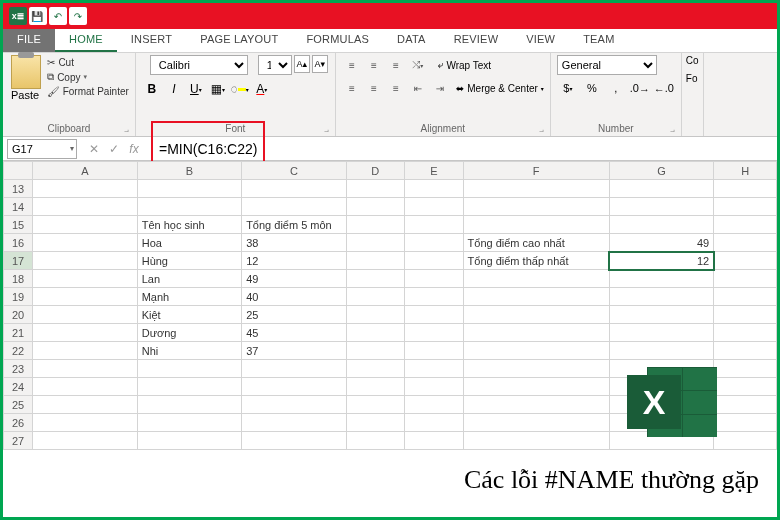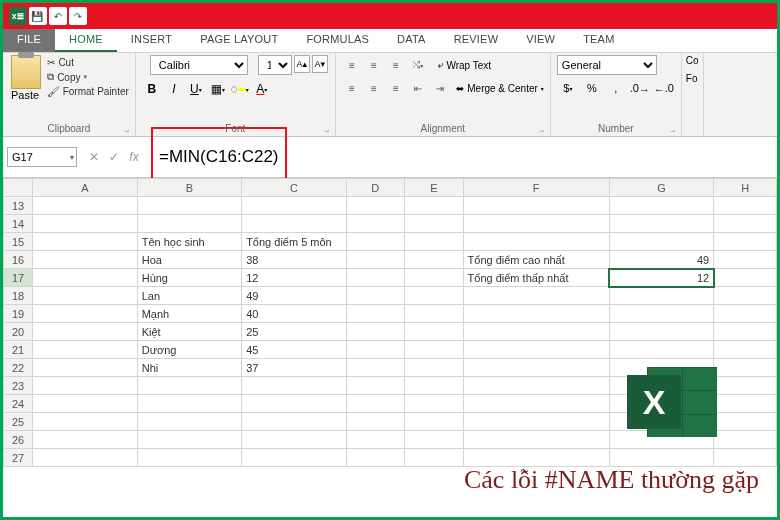--- a/index.html
+++ b/index.html
@@ -46,27 +46,27 @@
   .align .merge { display:flex; align-items:center; gap:3px; white-space:nowrap; font-size:10px; }
 
   .number .row { display:flex; gap:2px; margin-bottom:3px; }
   .number select { border:1px solid #ababab; background:#fff; font-size:11px; height:20px; width:100px; }
   .number .btn { width:22px; height:20px; display:flex; align-items:center; justify-content:center; font-size:11px; }
 
   .format-group { padding: 2px 4px 0; }
   .format-group .stack { display:flex; flex-direction:column; gap:7px; font-size:10px; }
 
   
-  .fbar-row { display:flex; align-items:center; border-bottom:1px solid #c6c6c6; height:41px; background:#fff; }
+  .fbar-row { display:flex; align-items:center; border-bottom:1px solid #c6c6c6; height:24px; background:#fff; }
   .namebox { width:70px; border:1px solid #ababab; margin:1px 4px; height:20px; display:flex; align-items:center; padding:0 4px; font-size:11px; position:relative; }
   .namebox::after { content:"▾"; position:absolute; right:2px; font-size:8px; color:#666; }
   .fbar-btns { display:flex; gap:2px; padding:0 4px; }
   .fbar-btns span { width:18px; text-align:center; color:#999; font-size:12px; }
   .fx { font-style:italic; font-size:11px; color:#555; }
-  .formula-box { border:2px solid #e81123; padding:18px 6px; font-size:17px; margin-left:4px; }
+  .formula-box { border:2px solid #e81123; padding:18px 6px; font-size:14px; margin-left:4px; }
 
   
   .grid-wrap { position:relative; }
   table.grid { border-collapse:collapse; width:100%; table-layout:fixed; }
   table.grid th, table.grid td { border:1px solid #d4d4d4; font-size:11px; height:18px; padding:0 4px; color:#333; }
   table.grid th { background:#f3f2f1; font-weight:normal; text-align:center; color:#555; }
   .rowhdr { width:28px; }
   .colA,.colB,.colC { width:100px; }
   .colD,.colE { width:56px; }
   .colF { width:140px; }
@@ -77,21 +77,21 @@
   td.c { text-align:left; }
   .row-active th.rownum { background:#d5e4d5; }
   td.selected { outline:2px solid #217346; outline-offset:-1px; }
 
   
   .excel-logo { position:absolute; right:60px; bottom:70px; width:90px; height:90px; }
   .excel-logo .book { width:70px; height:70px; background:#217346; position:absolute; right:0; top:10px; display:flex; flex-direction:column; }
   .excel-logo .book div { flex:1; border-top:1px solid #1a5c38; display:flex; }
   .excel-logo .book div span { flex:1; border-left:1px solid #1a5c38; }
   .excel-logo .x { position:absolute; left:0; top:18px; width:54px; height:54px; background:#1a5c38; color:#fff; font-size:34px; font-weight:bold; display:flex; align-items:center; justify-content:center; font-family:Arial; }
-  .caption { position:absolute; right:18px; bottom:22px; font-size:26px; color:#7f1d1d; font-family:"Times New Roman",serif; white-space:nowrap; }
+  .caption { position:absolute; right:18px; bottom:22px; font-size:26px; color:#000000; font-family:"Times New Roman",serif; white-space:nowrap; }
 </style>
 </head>
 <body>
 
 <div class="titlebar">
   <div class="qat">
     <span class="qat-icon excel">x≣</span>
     <span class="qat-icon">💾</span>
     <span class="qat-icon">↶</span>
     <span class="qat-icon">↷</span>

